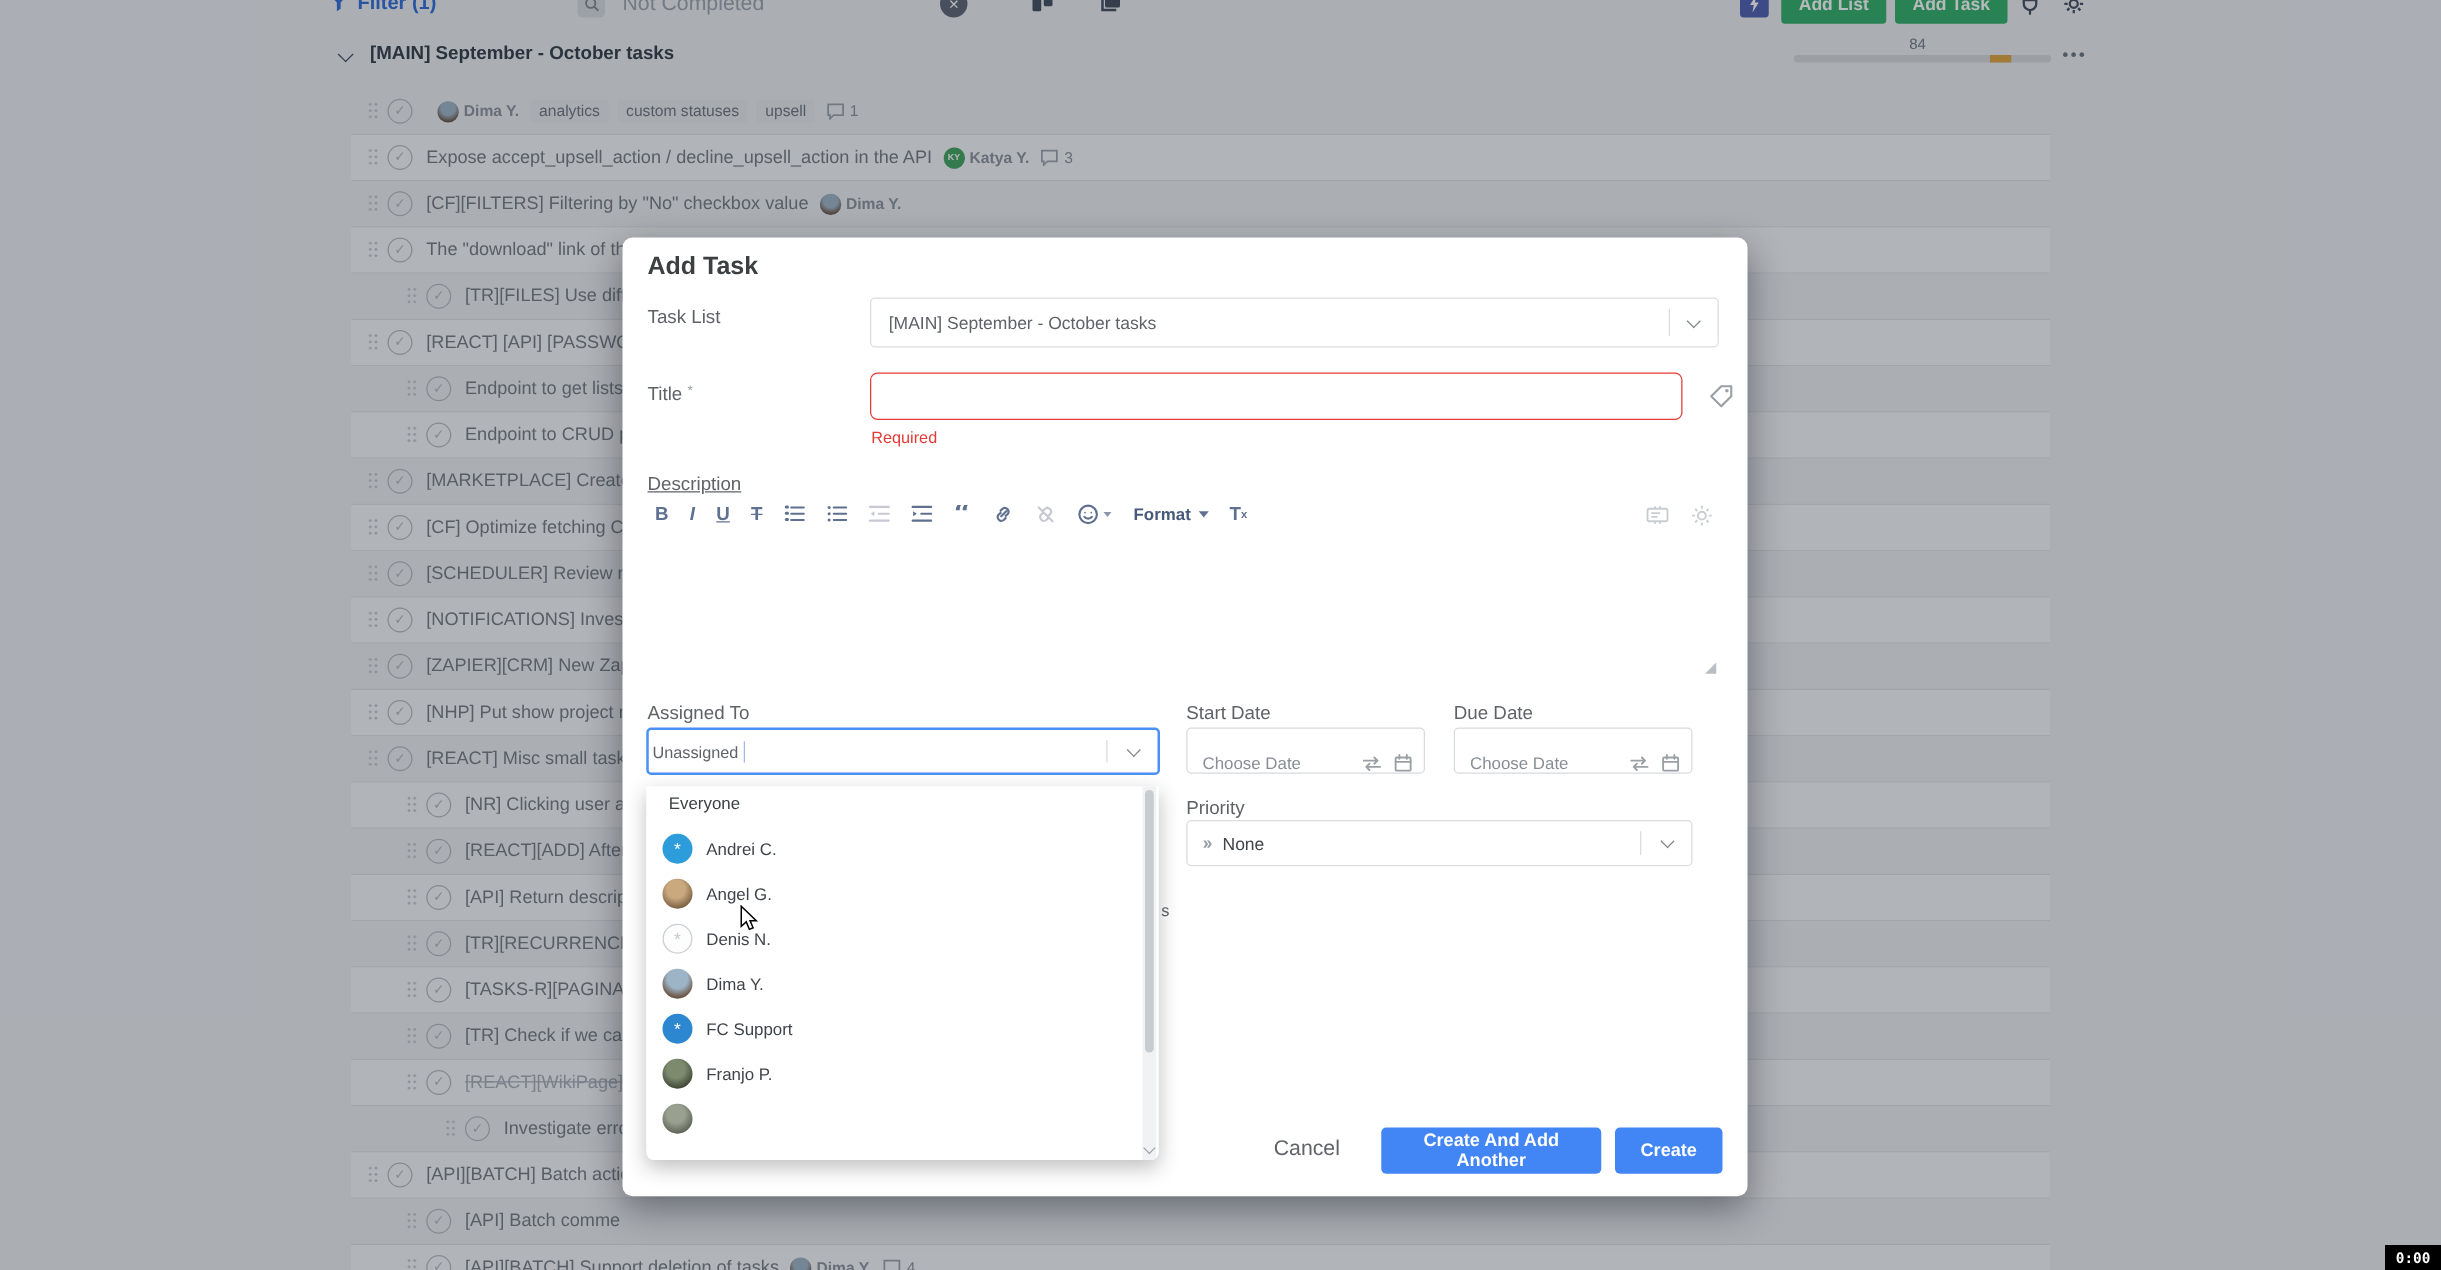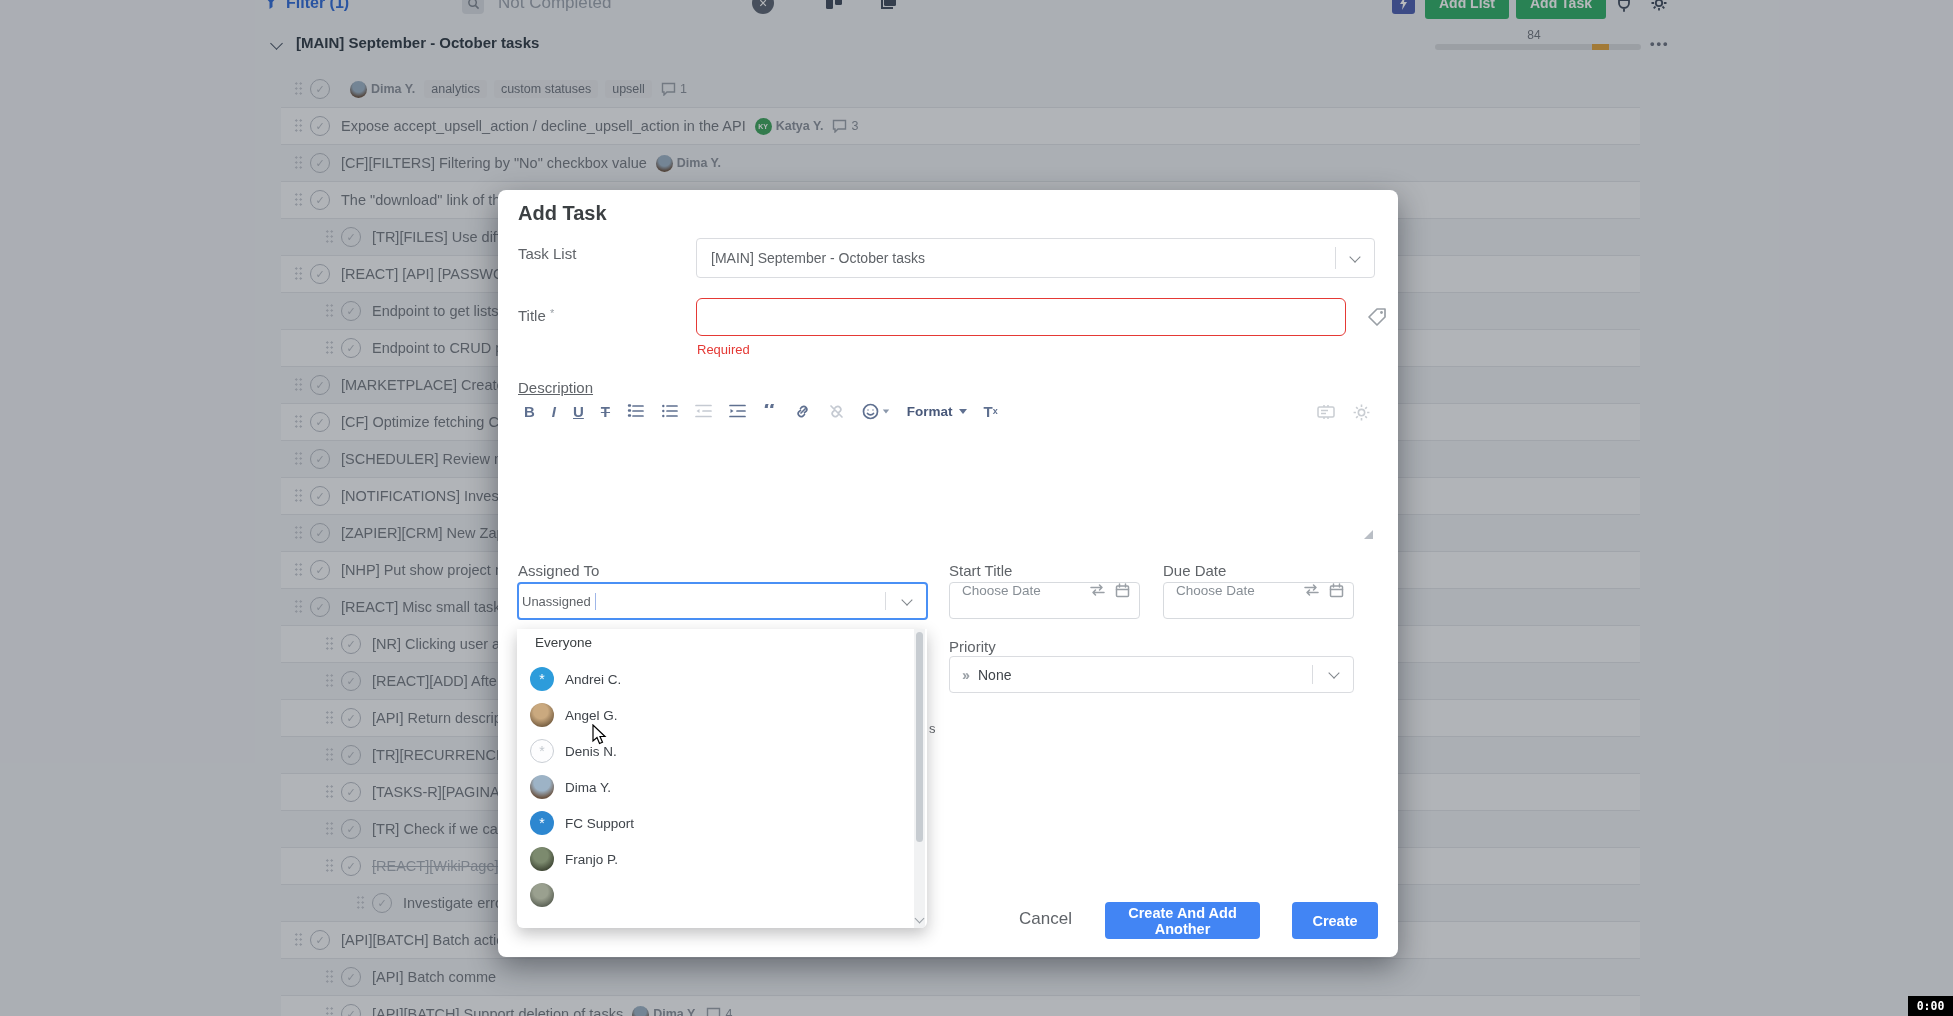--- a/index.html
+++ b/index.html
@@ -74,21 +74,21 @@
   .fmt{font-size:13.5px;font-weight:bold;color:#49597a;}
   .caret-dn{display:inline-block;width:0;height:0;border-left:4px solid rgba(0,0,0,0);border-right:4px solid rgba(0,0,0,0);border-top:5px solid #5f7090;margin-left:6px;}
   .quote-g{font-family:"DejaVu Serif",serif;font-size:24px;line-height:10px;height:14px;overflow:hidden;color:#5f7090;font-weight:bold;}
   .sub-x{font-size:9px;vertical-align:sub;}
   .tb-right{position:absolute;top:213px;display:flex;}
   .tb-right svg{stroke:#c9cdd2;fill:none;stroke-width:1.5;}
   .resize-h{position:absolute;left:866px;top:340px;width:0;height:0;border-left:9px solid rgba(0,0,0,0);border-bottom:9px solid #b9bec5;}
   
   #assigned-box{position:absolute;left:19px;top:392px;width:411px;height:38px;border:2px solid #4a90f5;border-radius:4px;display:flex;align-items:center;background:#fff;}
   .caret-i{width:1.5px;height:17px;background:#9fb6e8;margin-left:4px;}
-  .date-in{position:absolute;top:392px;width:191px;height:37px;border:1px solid #d7dade;border-radius:4px;display:flex;align-items:flex-start;background:#fff;}
+  .date-in{position:absolute;top:392px;width:191px;height:37px;border:1px solid #d7dade;border-radius:4px;display:flex;align-items:flex-end;background:#fff;}
   .date-ph{font-size:13.5px;color:#878e95;margin-left:12px;flex:1;}
   .date-in svg{stroke:#9aa0a6;fill:none;stroke-width:1.5;stroke-linecap:round;margin-right:9px;flex:0 0 auto;}
   .prio-ic{color:#9aa0a6;font-size:15px;font-weight:bold;margin-left:12px;letter-spacing:-2px;}
   
   #dropdown{position:absolute;left:19px;top:439px;width:410px;height:299px;background:#fff;border-radius:0 0 6px 6px;
     box-shadow:0 6px 16px rgba(32,33,36,.28);overflow:hidden;z-index:3;}
   .dd-group{position:absolute;left:18px;top:6px;font-size:13.5px;color:#3c4043;}
   #ulist{position:absolute;left:0;top:32px;width:100%;}
   .u-row{height:36px;display:flex;align-items:center;position:relative;}
   .u-sel{background:#e9f1fd;}
@@ -493,21 +493,21 @@
   <span class="resize-h"></span>
 
   <span class="m-label" style="left:20px;top:372px;">Assigned To</span>
   <div id="assigned-box">
     <span style="font-size:13px;color:#5f6368;margin-left:3px;">Unassigned</span>
     <span class="caret-i"></span>
     <span class="sel-div" style="right:40px;"></span>
     <span class="chev chev-pos" style="top:12px;"></span>
   </div>
 
-  <span class="m-label" style="left:451px;top:372px;">Start Title</span>
+  <span class="m-label" style="left:451px;top:372px;">Start Date</span>
   <div class="date-in" style="left:451px;">
     <span class="date-ph">Choose Date</span>
     <svg width="17" height="14" viewBox="0 0 17 14">
         <path d="M2 4.5h11m0 0L10.5 2M13 4.5 10.5 7M15 9.5H4m0 0L6.5 7M4 9.5 6.5 12"></path>
       </svg>
     <svg width="15" height="15" viewBox="0 0 15 15">
         <rect x="1.5" y="3" width="12" height="10.5" rx="1"></rect>
         <path d="M4.5 1v3M10.5 1v3M1.5 6.5h12"></path>
       </svg>
   </div>
@@ -572,21 +572,21 @@
     <span class="u-name"></span>
 
   </div>
       </div>
     <span class="sbar-track"></span>
     <span class="sbar-thumb"></span>
     <span class="sbar-chev"></span>
   </div>
 
   <span class="cancel">Cancel</span>
-  <button class="blue-btn" style="left:607px;width:155px;">Create And Add Another</button>
+  <button class="blue-btn" style="left:607px;width:176px;">Create And Add Another</button>
   <button class="blue-btn" style="left:794px;width:86px;">Create</button>
 </div>
 
 <svg id="cursor" width="17" height="22" viewBox="0 0 17 22">
   <path d="M1 1v16l4-3.5 2.5 6 3-1.3-2.5-5.7H13z" fill="#fff" stroke="#000" stroke-width="1.2"></path>
 </svg>
 
 <div id="rec">0:00</div>
 
 </body></html>

